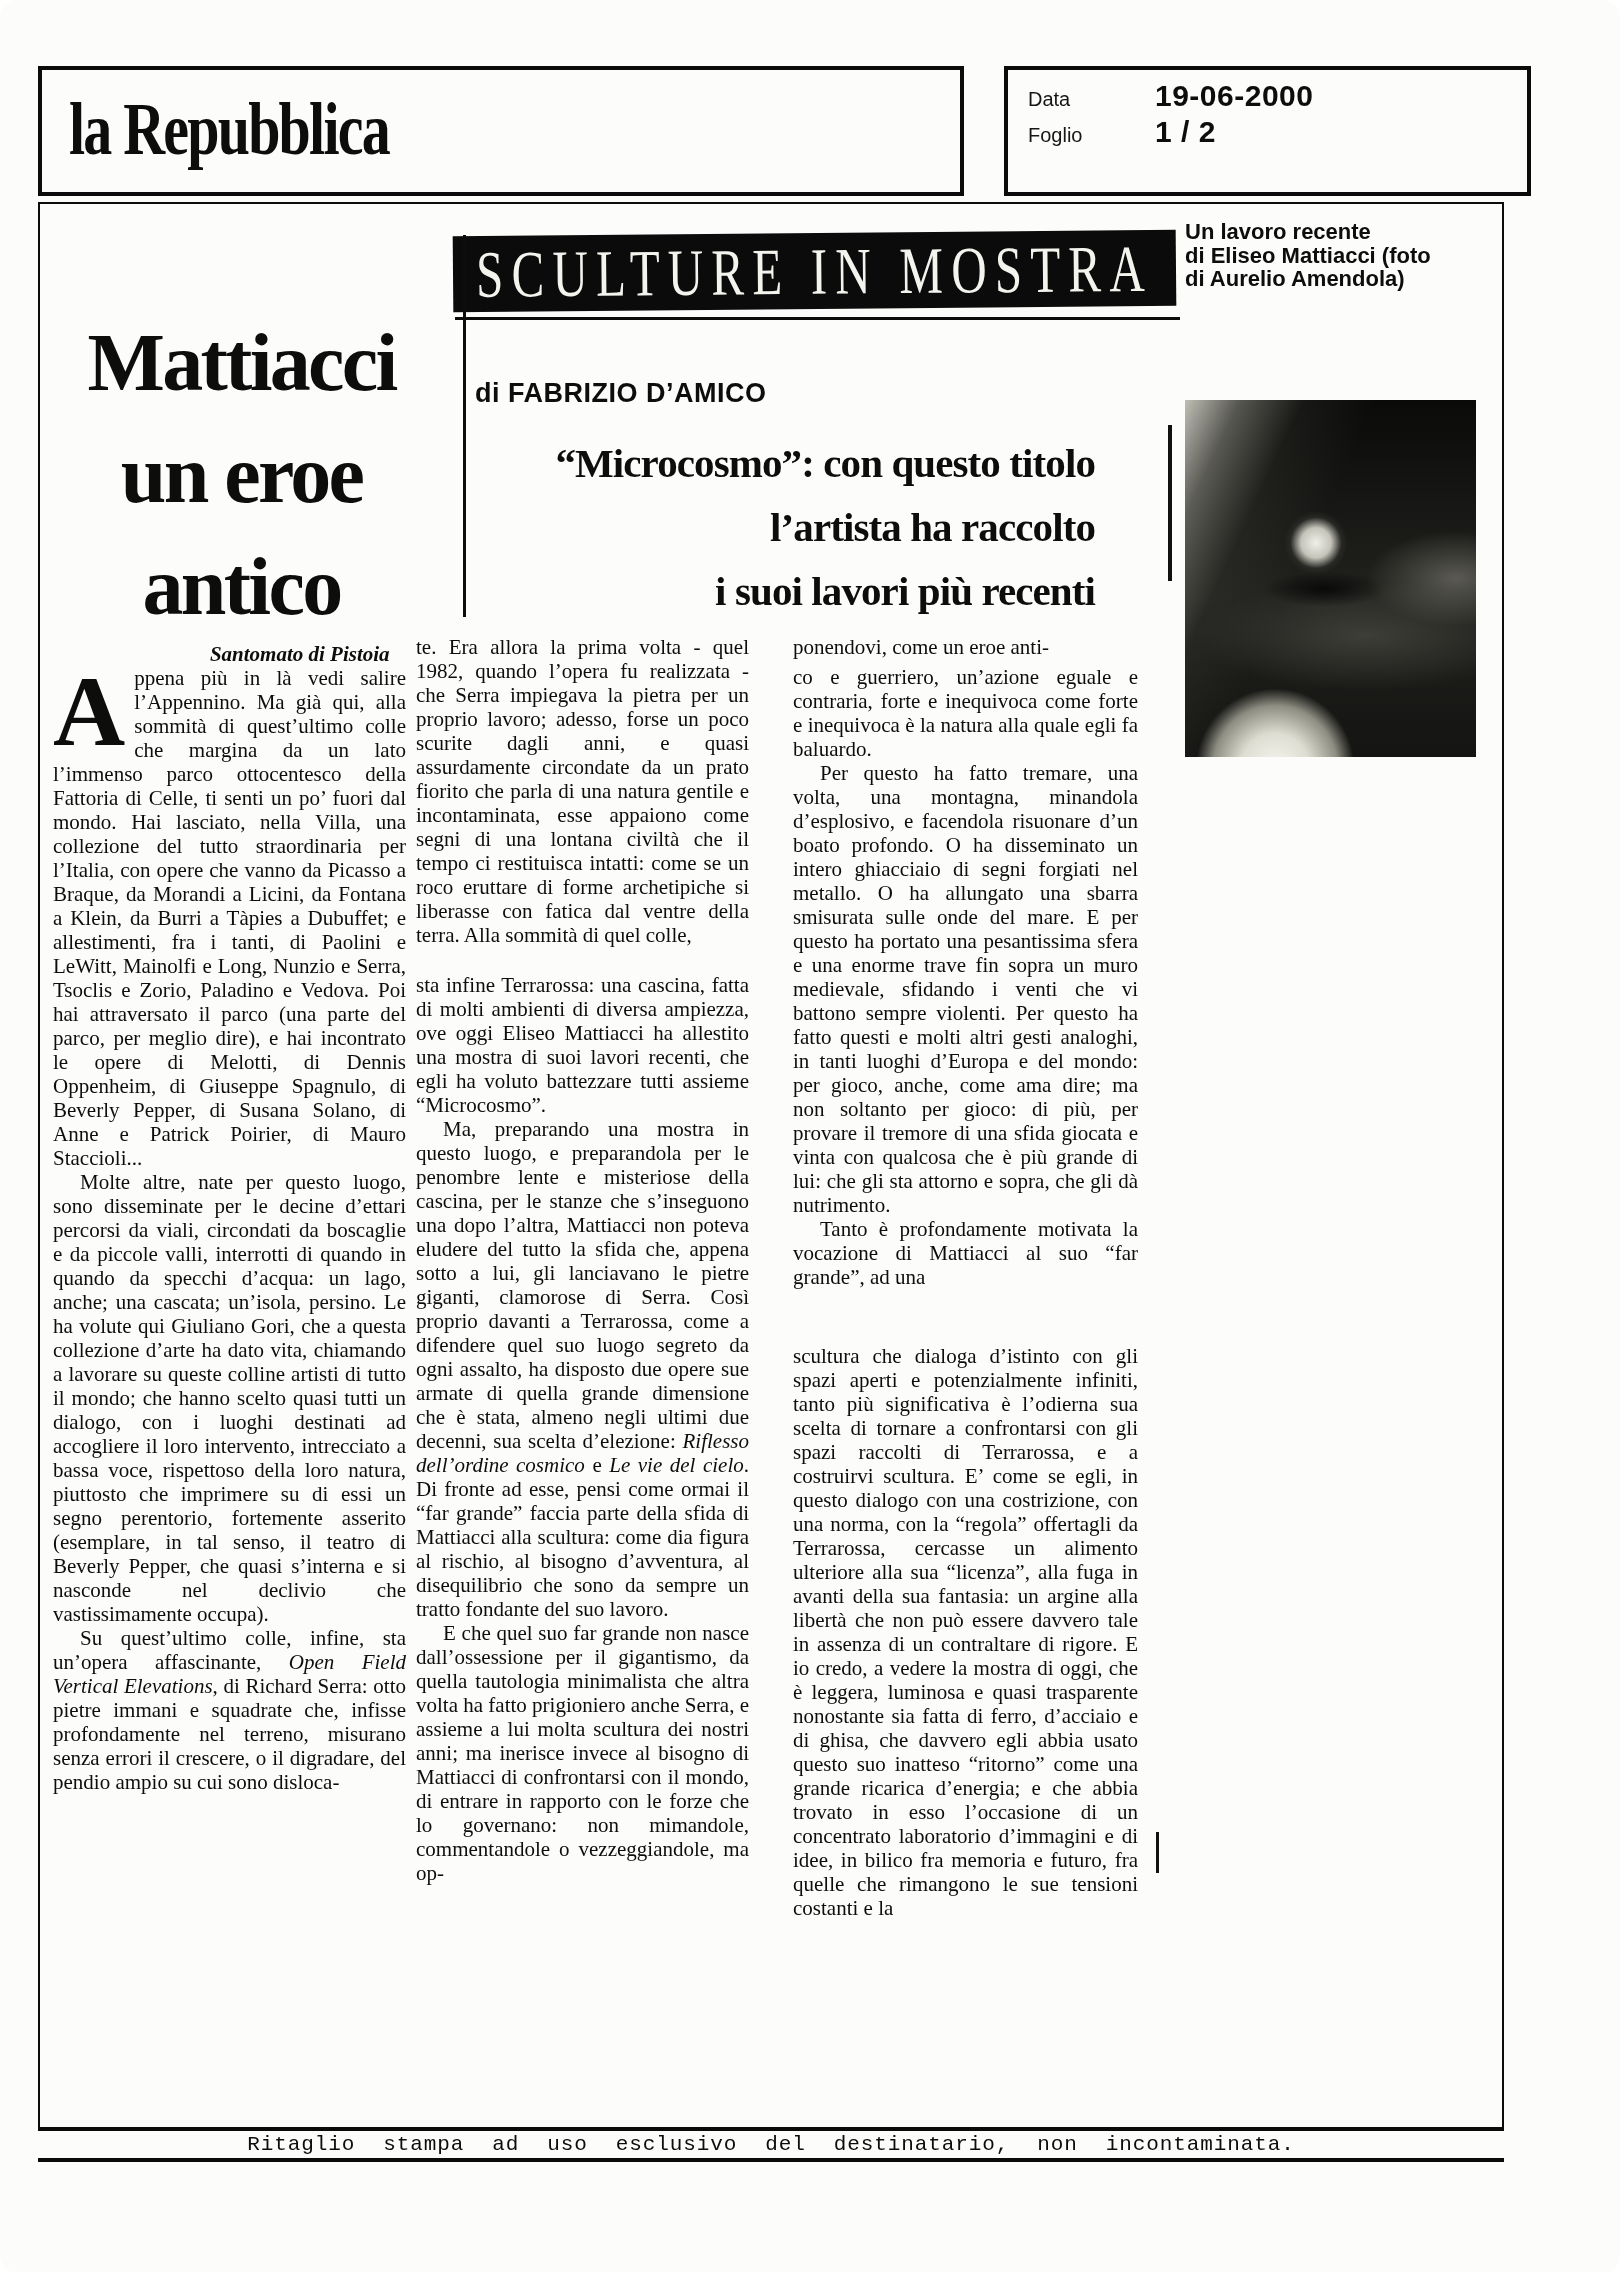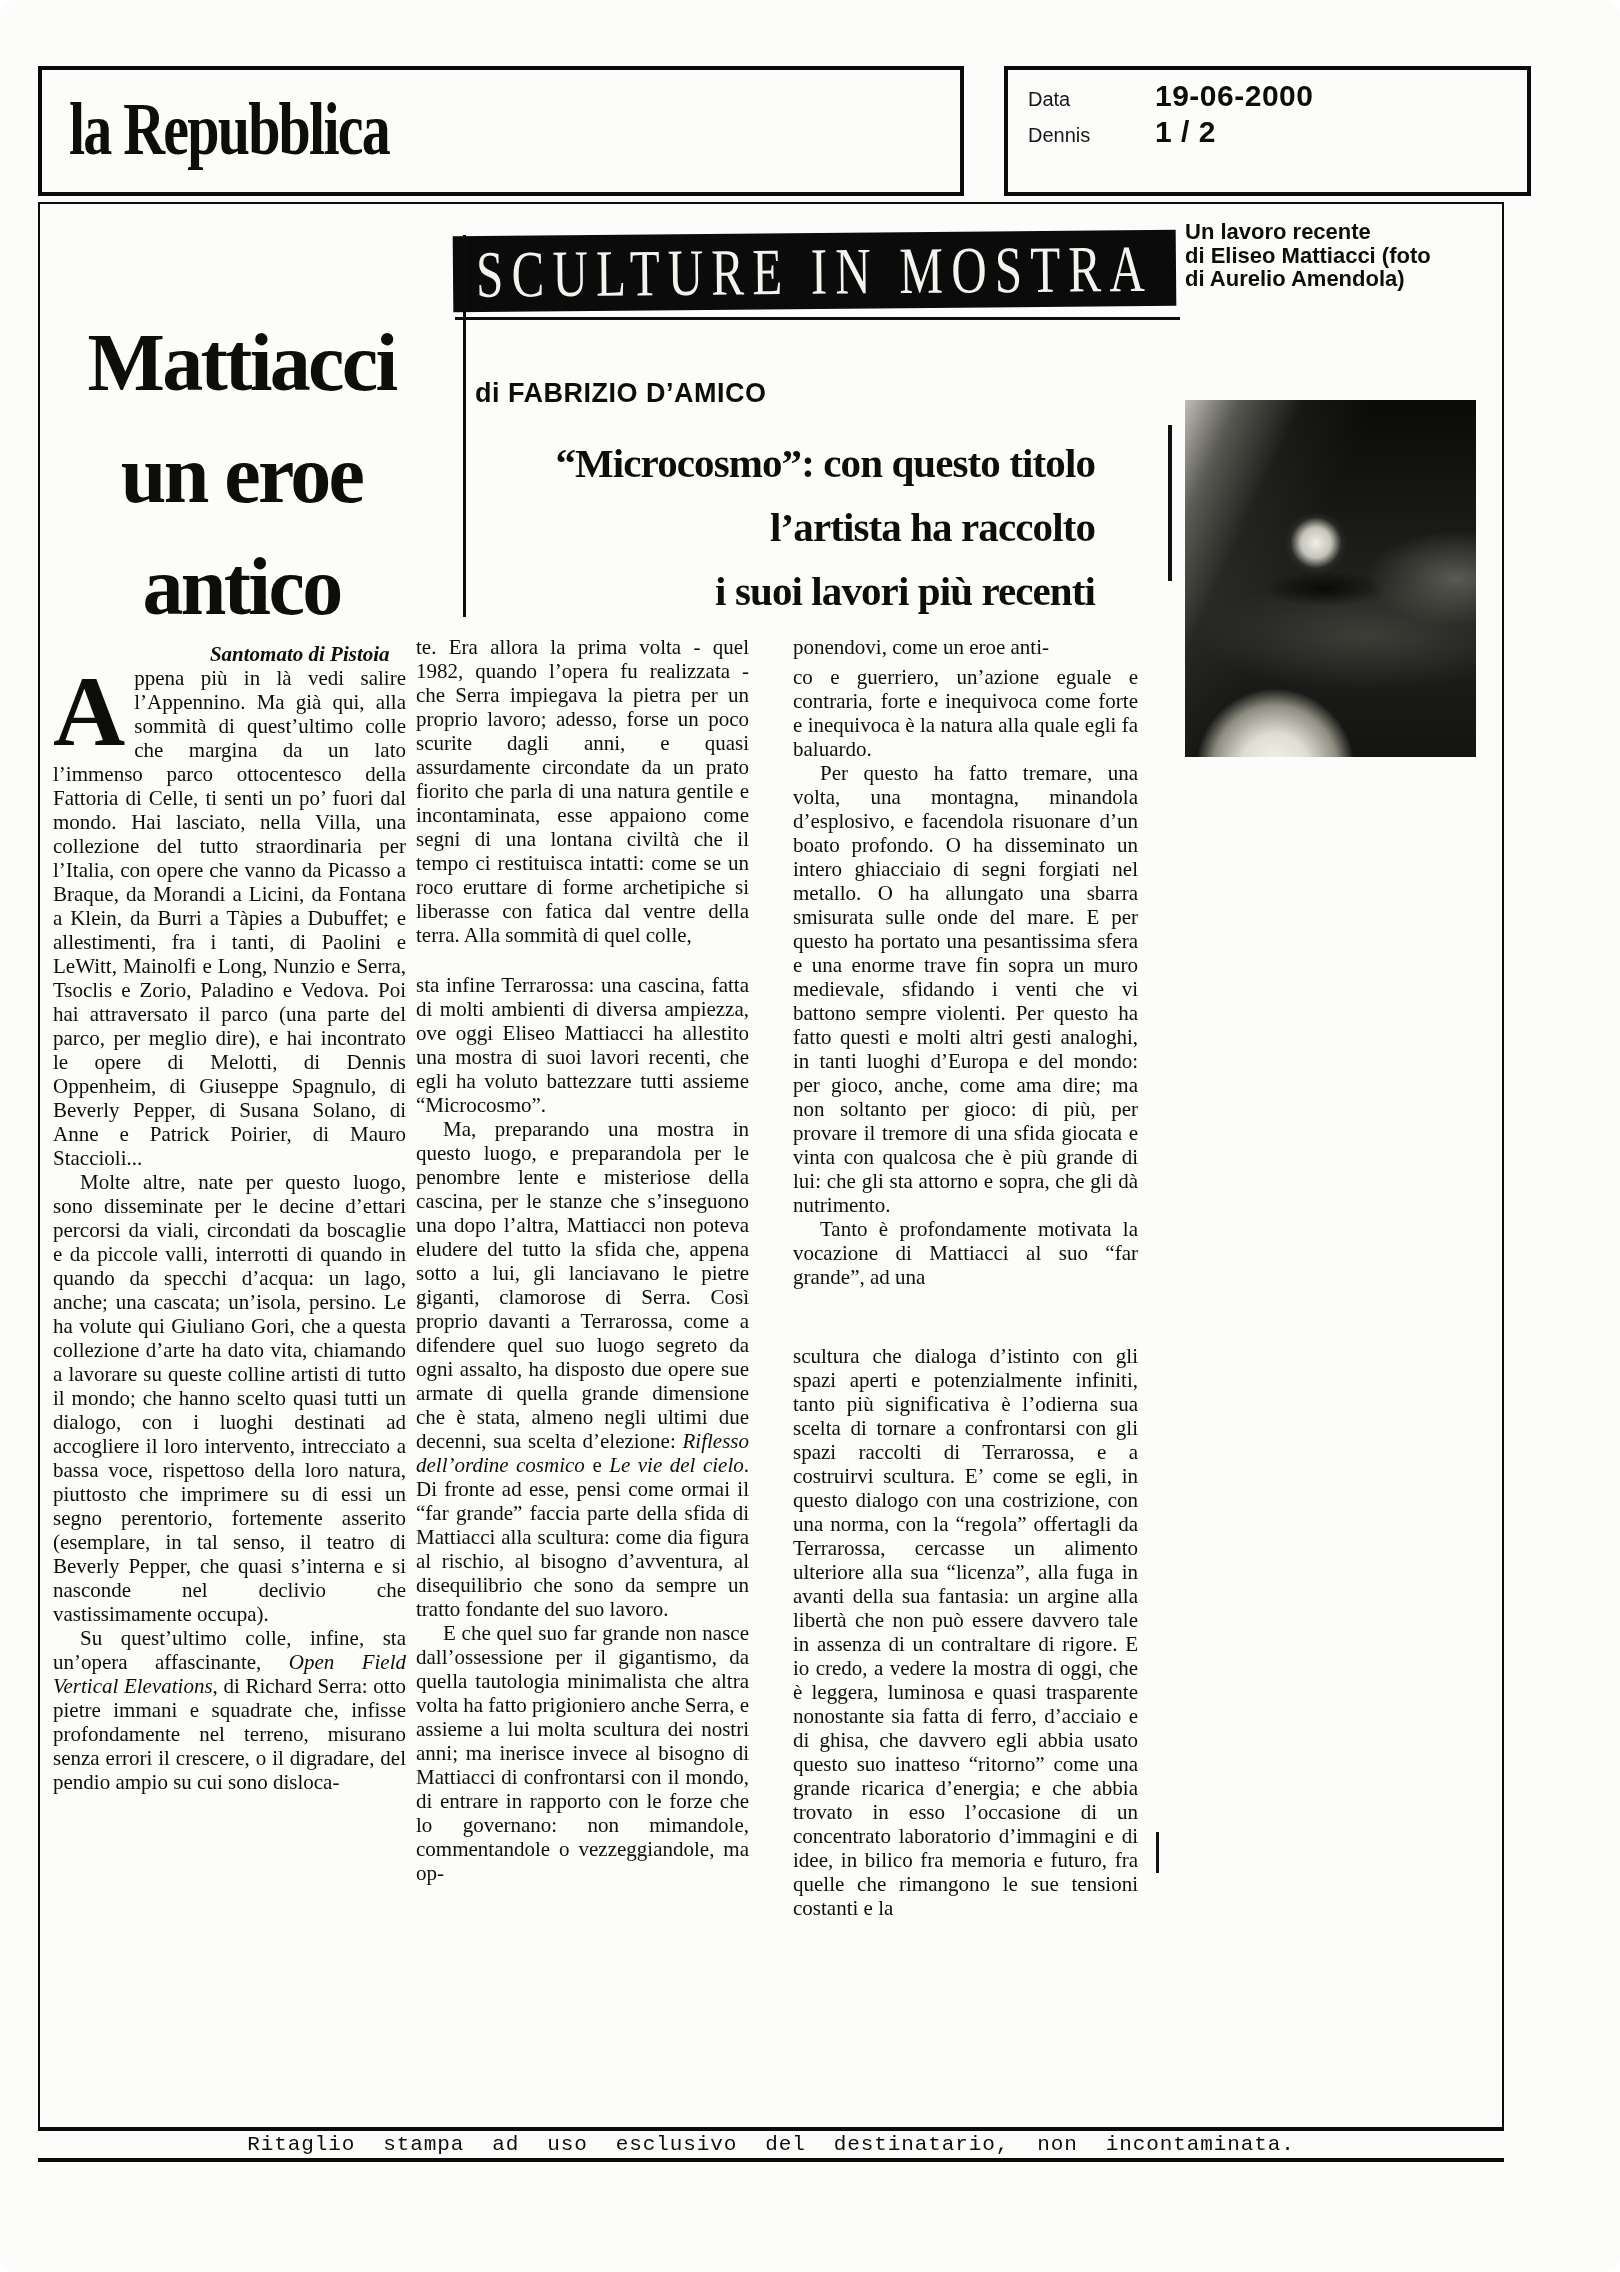--- a/index.html
+++ b/index.html
@@ -126,21 +126,21 @@
 
   <div class="logo-box">
     <div class="logo">la Repubblica</div>
   </div>
   <div class="meta-box">
     <div class="meta-row">
       <span class="meta-label">Data</span>
       <span class="meta-value">19-06-2000</span>
     </div>
     <div class="meta-row">
-      <span class="meta-label">Dennis</span>
+      <span class="meta-label">Foglio</span>
       <span class="meta-value">1 / 2</span>
     </div>
   </div>
 
   <div class="frame"></div>
 
   <div class="banner">
     <span>SCULTURE IN MOSTRA</span>
   </div>
   <div class="banner-rule"></div>

